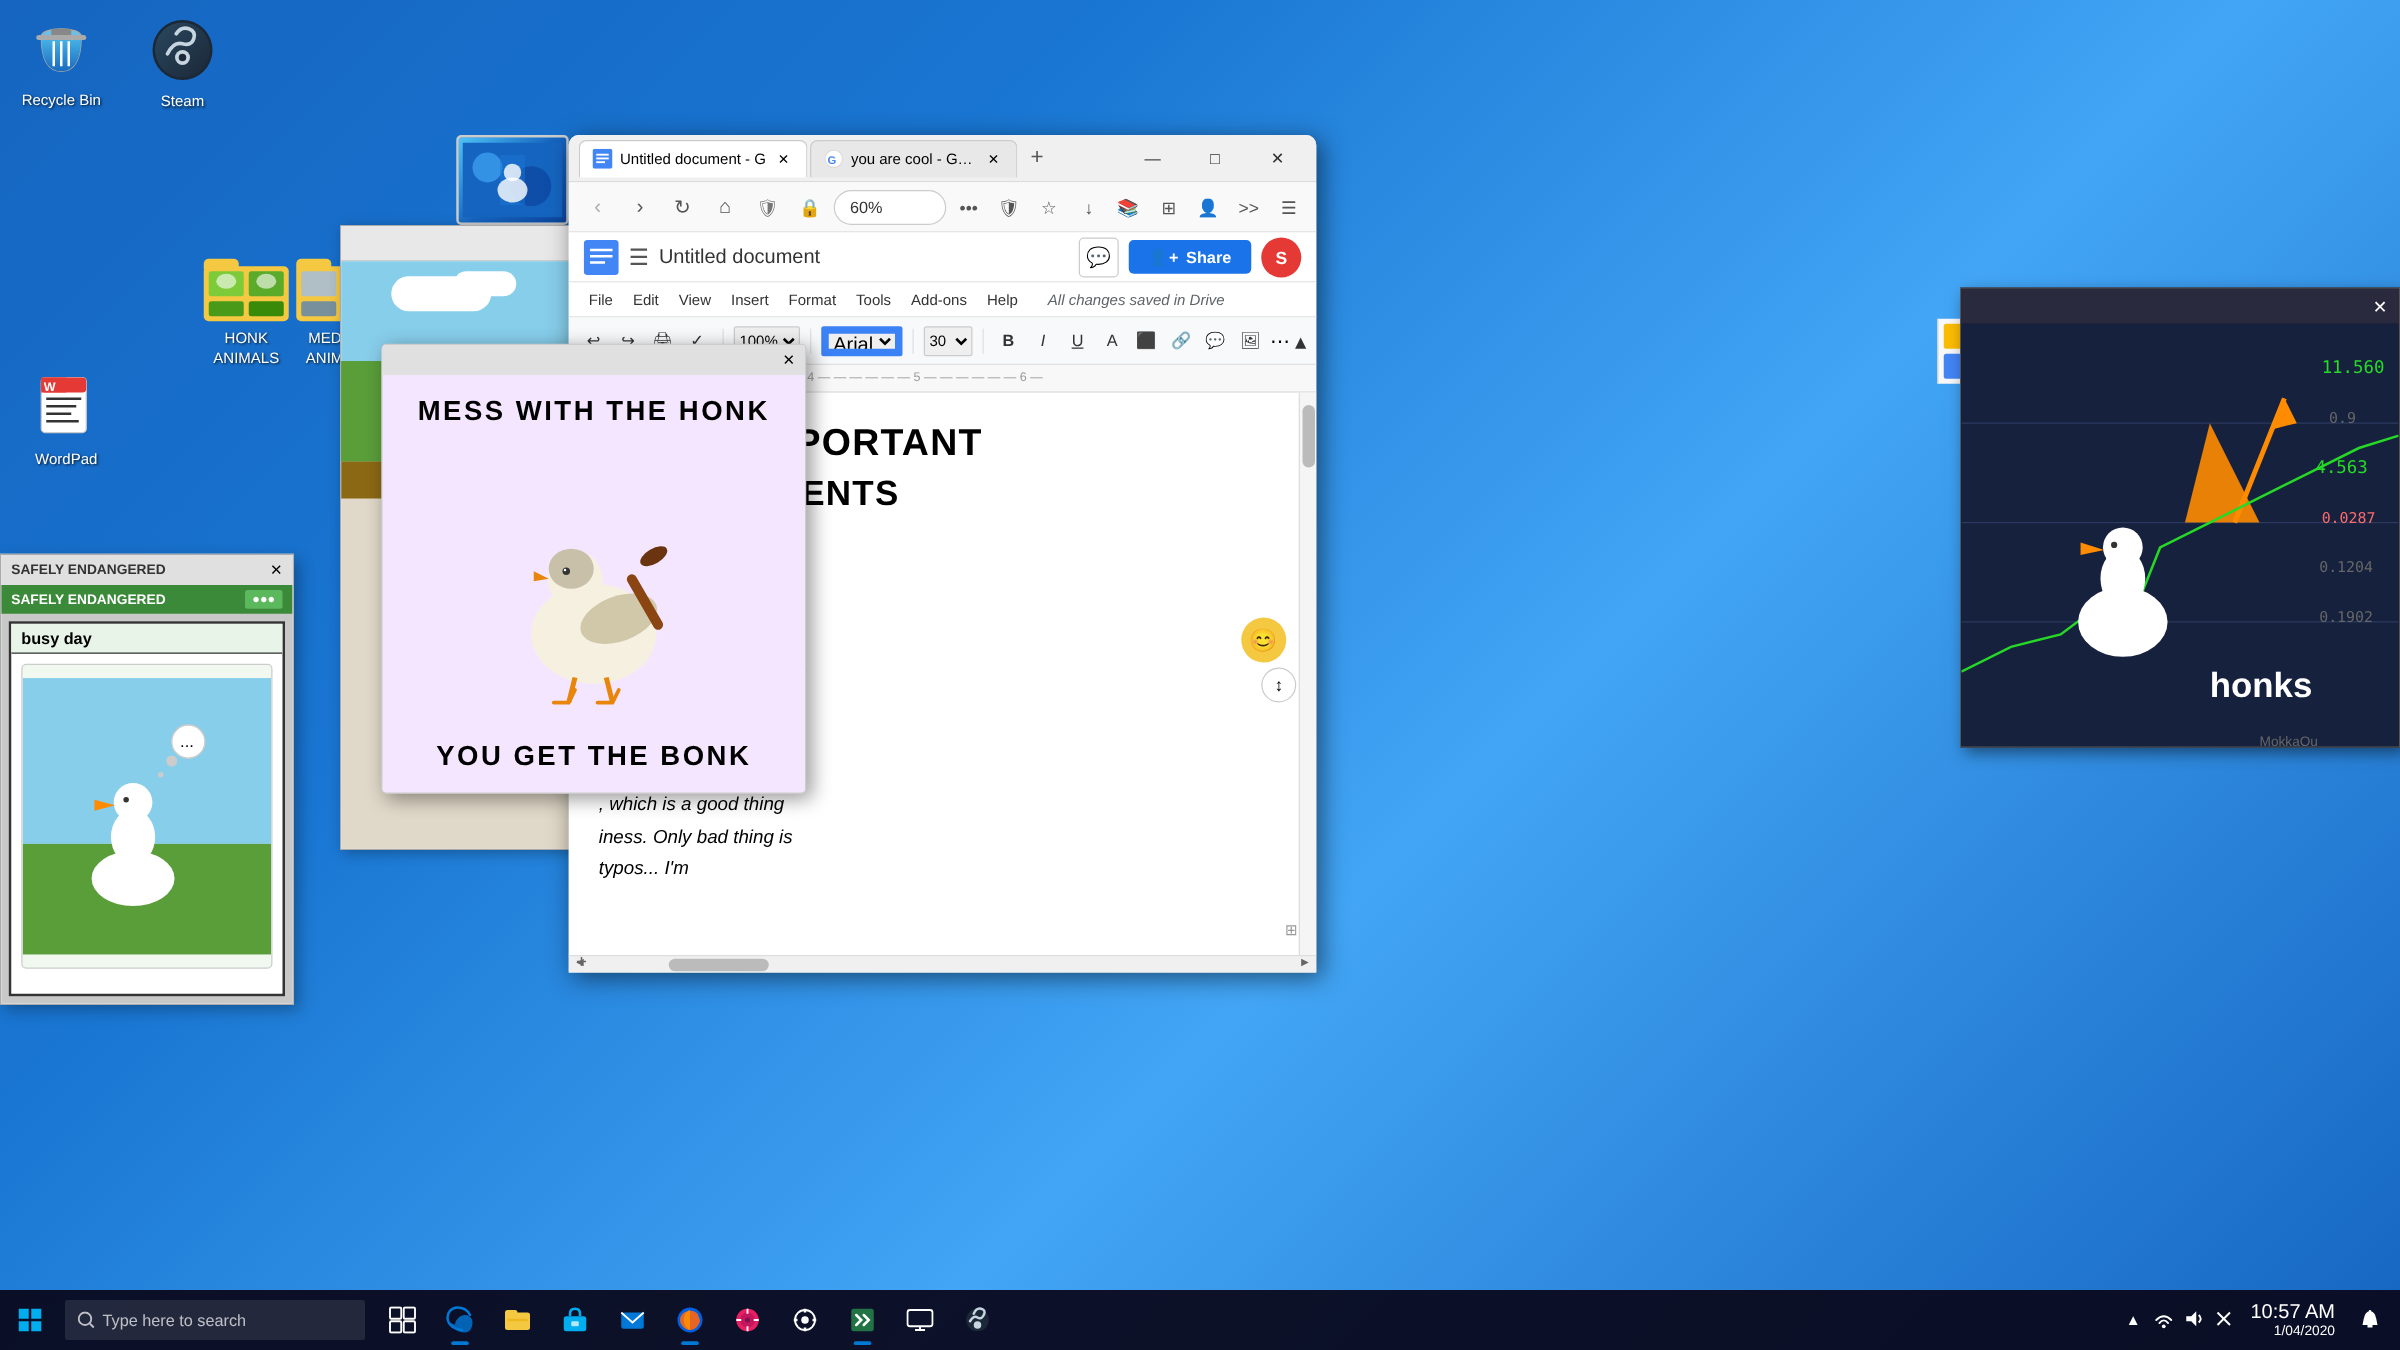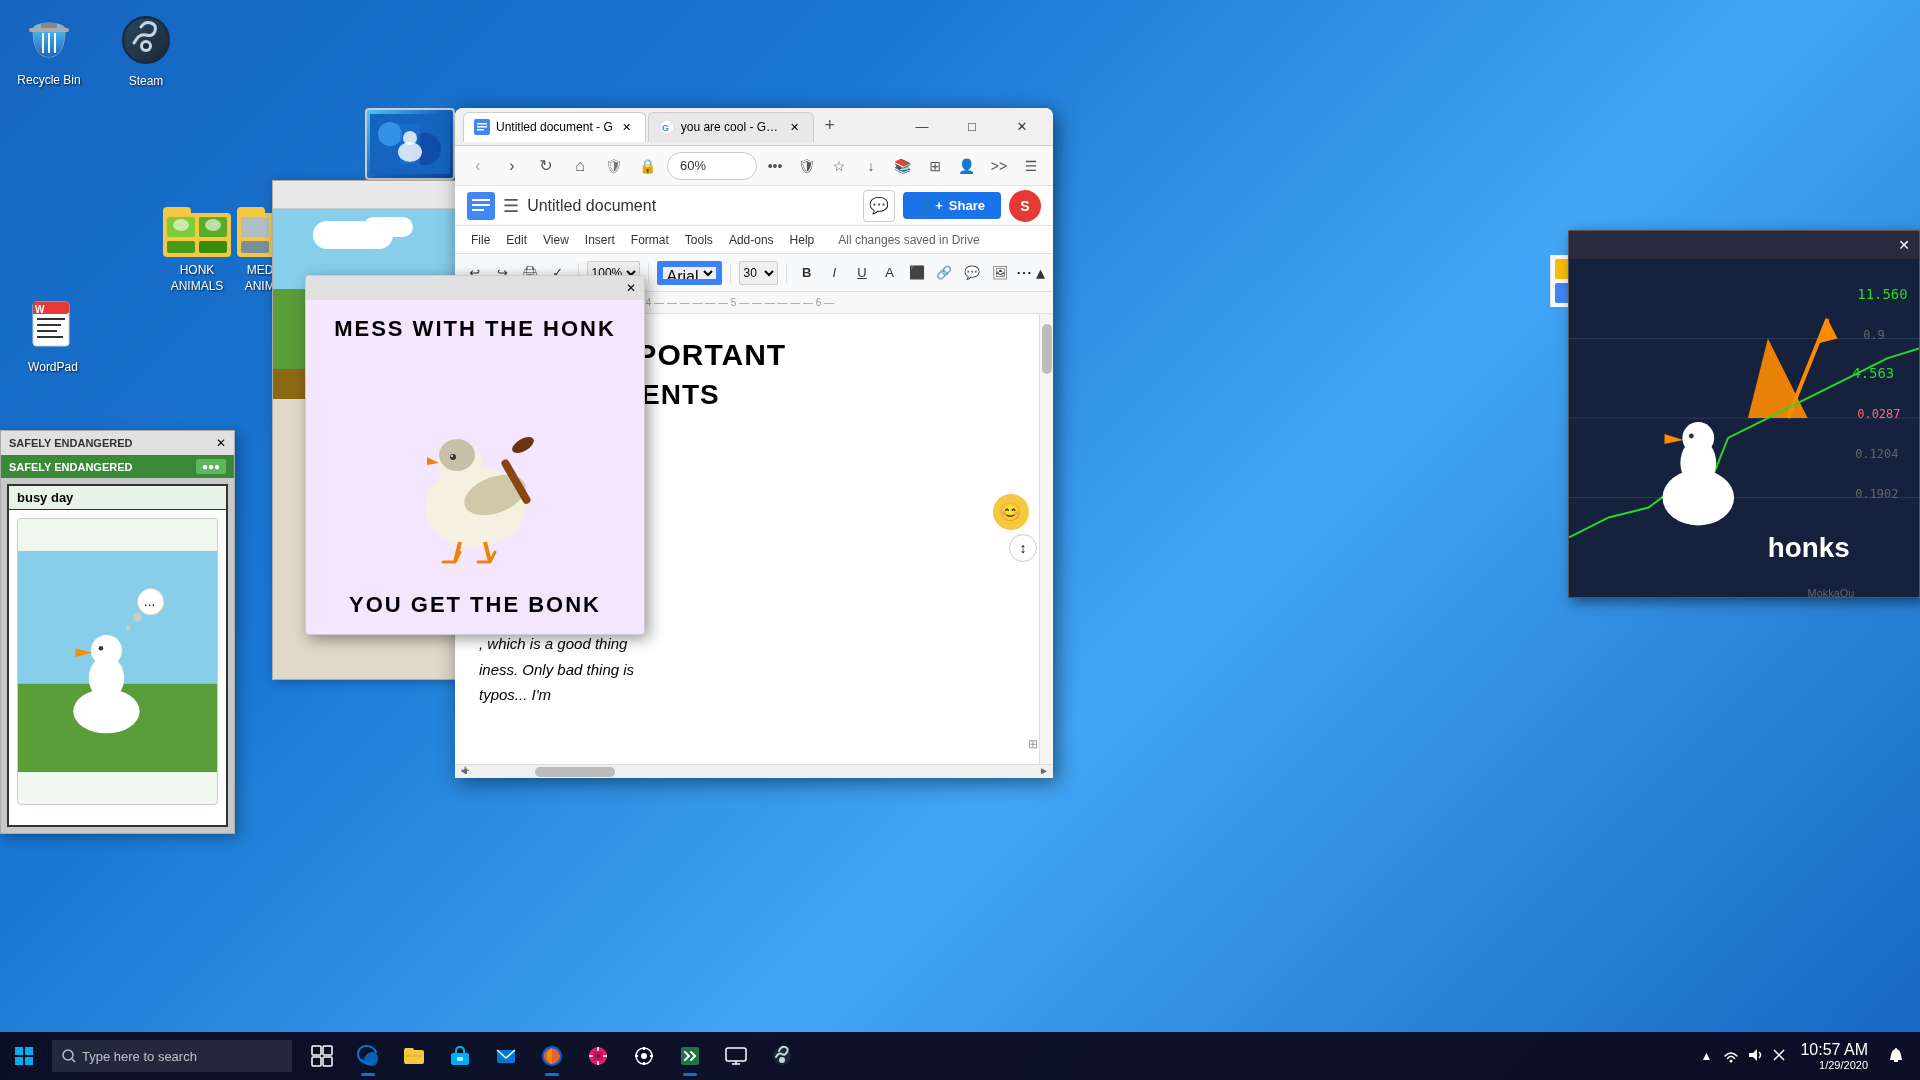--- a/index.html
+++ b/index.html
@@ -308,24 +308,24 @@
     .goose-container {
       flex: 1;
       display: flex;
       align-items: center;
       justify-content: center;
     }
 
     
     .comic-popup {
       position: absolute;
-      top: 430px;
+      top: 443px;
       left: 0px;
       width: 235px;
-      height: 404px;
+      height: 361px;
       background: white;
       border: 1px solid #aaa;
       z-index: 15;
       box-shadow: 4px 4px 12px rgba(0,0,0,0.3);
     }
 
     .comic-titlebar {
       background: #e0e0e0;
       height: 24px;
       display: flex;
@@ -544,20 +544,21 @@
       justify-content: center;
       cursor: pointer;
       font-size: 12px;
       border-radius: 3px;
     }
 
     
     .auto-save-text {
       font-size: 12px;
       color: #5f6368;
+      font-style: italic;
     }
 
     
     .doc-heading-large {
       font-weight: 900;
       font-size: 30px;
       line-height: 1.1;
       margin-bottom: 8px;
       letter-spacing: 1px;
     }
@@ -1215,21 +1216,21 @@
         <div style="color:white;font-size:12px;cursor:pointer;">
           <svg width="18" height="18" viewBox="0 0 18 18">
             <line x1="4" y1="4" x2="14" y2="14" stroke="white" stroke-width="1.5"></line>
             <line x1="14" y1="4" x2="4" y2="14" stroke="white" stroke-width="1.5"></line>
           </svg>
         </div>
       </div>
 
       <div class="clock">
         <div class="time">10:57 AM</div>
-        <div class="date">1/29/2020</div>
+        <div class="date">1/04/2020</div>
       </div>
 
       <div class="notif-btn">
         <svg width="18" height="18" viewBox="0 0 18 18">
           <path d="M9 2 Q13 2 14 8 L15 13 H3 L4 8 Q5 2 9 2 Z" fill="white"></path>
           <line x1="7" y1="14" x2="11" y2="14" stroke="white" stroke-width="2"></line>
           <rect x="8" y="1" width="2" height="2" fill="white" rx="1"></rect>
         </svg>
       </div>
     </div>

